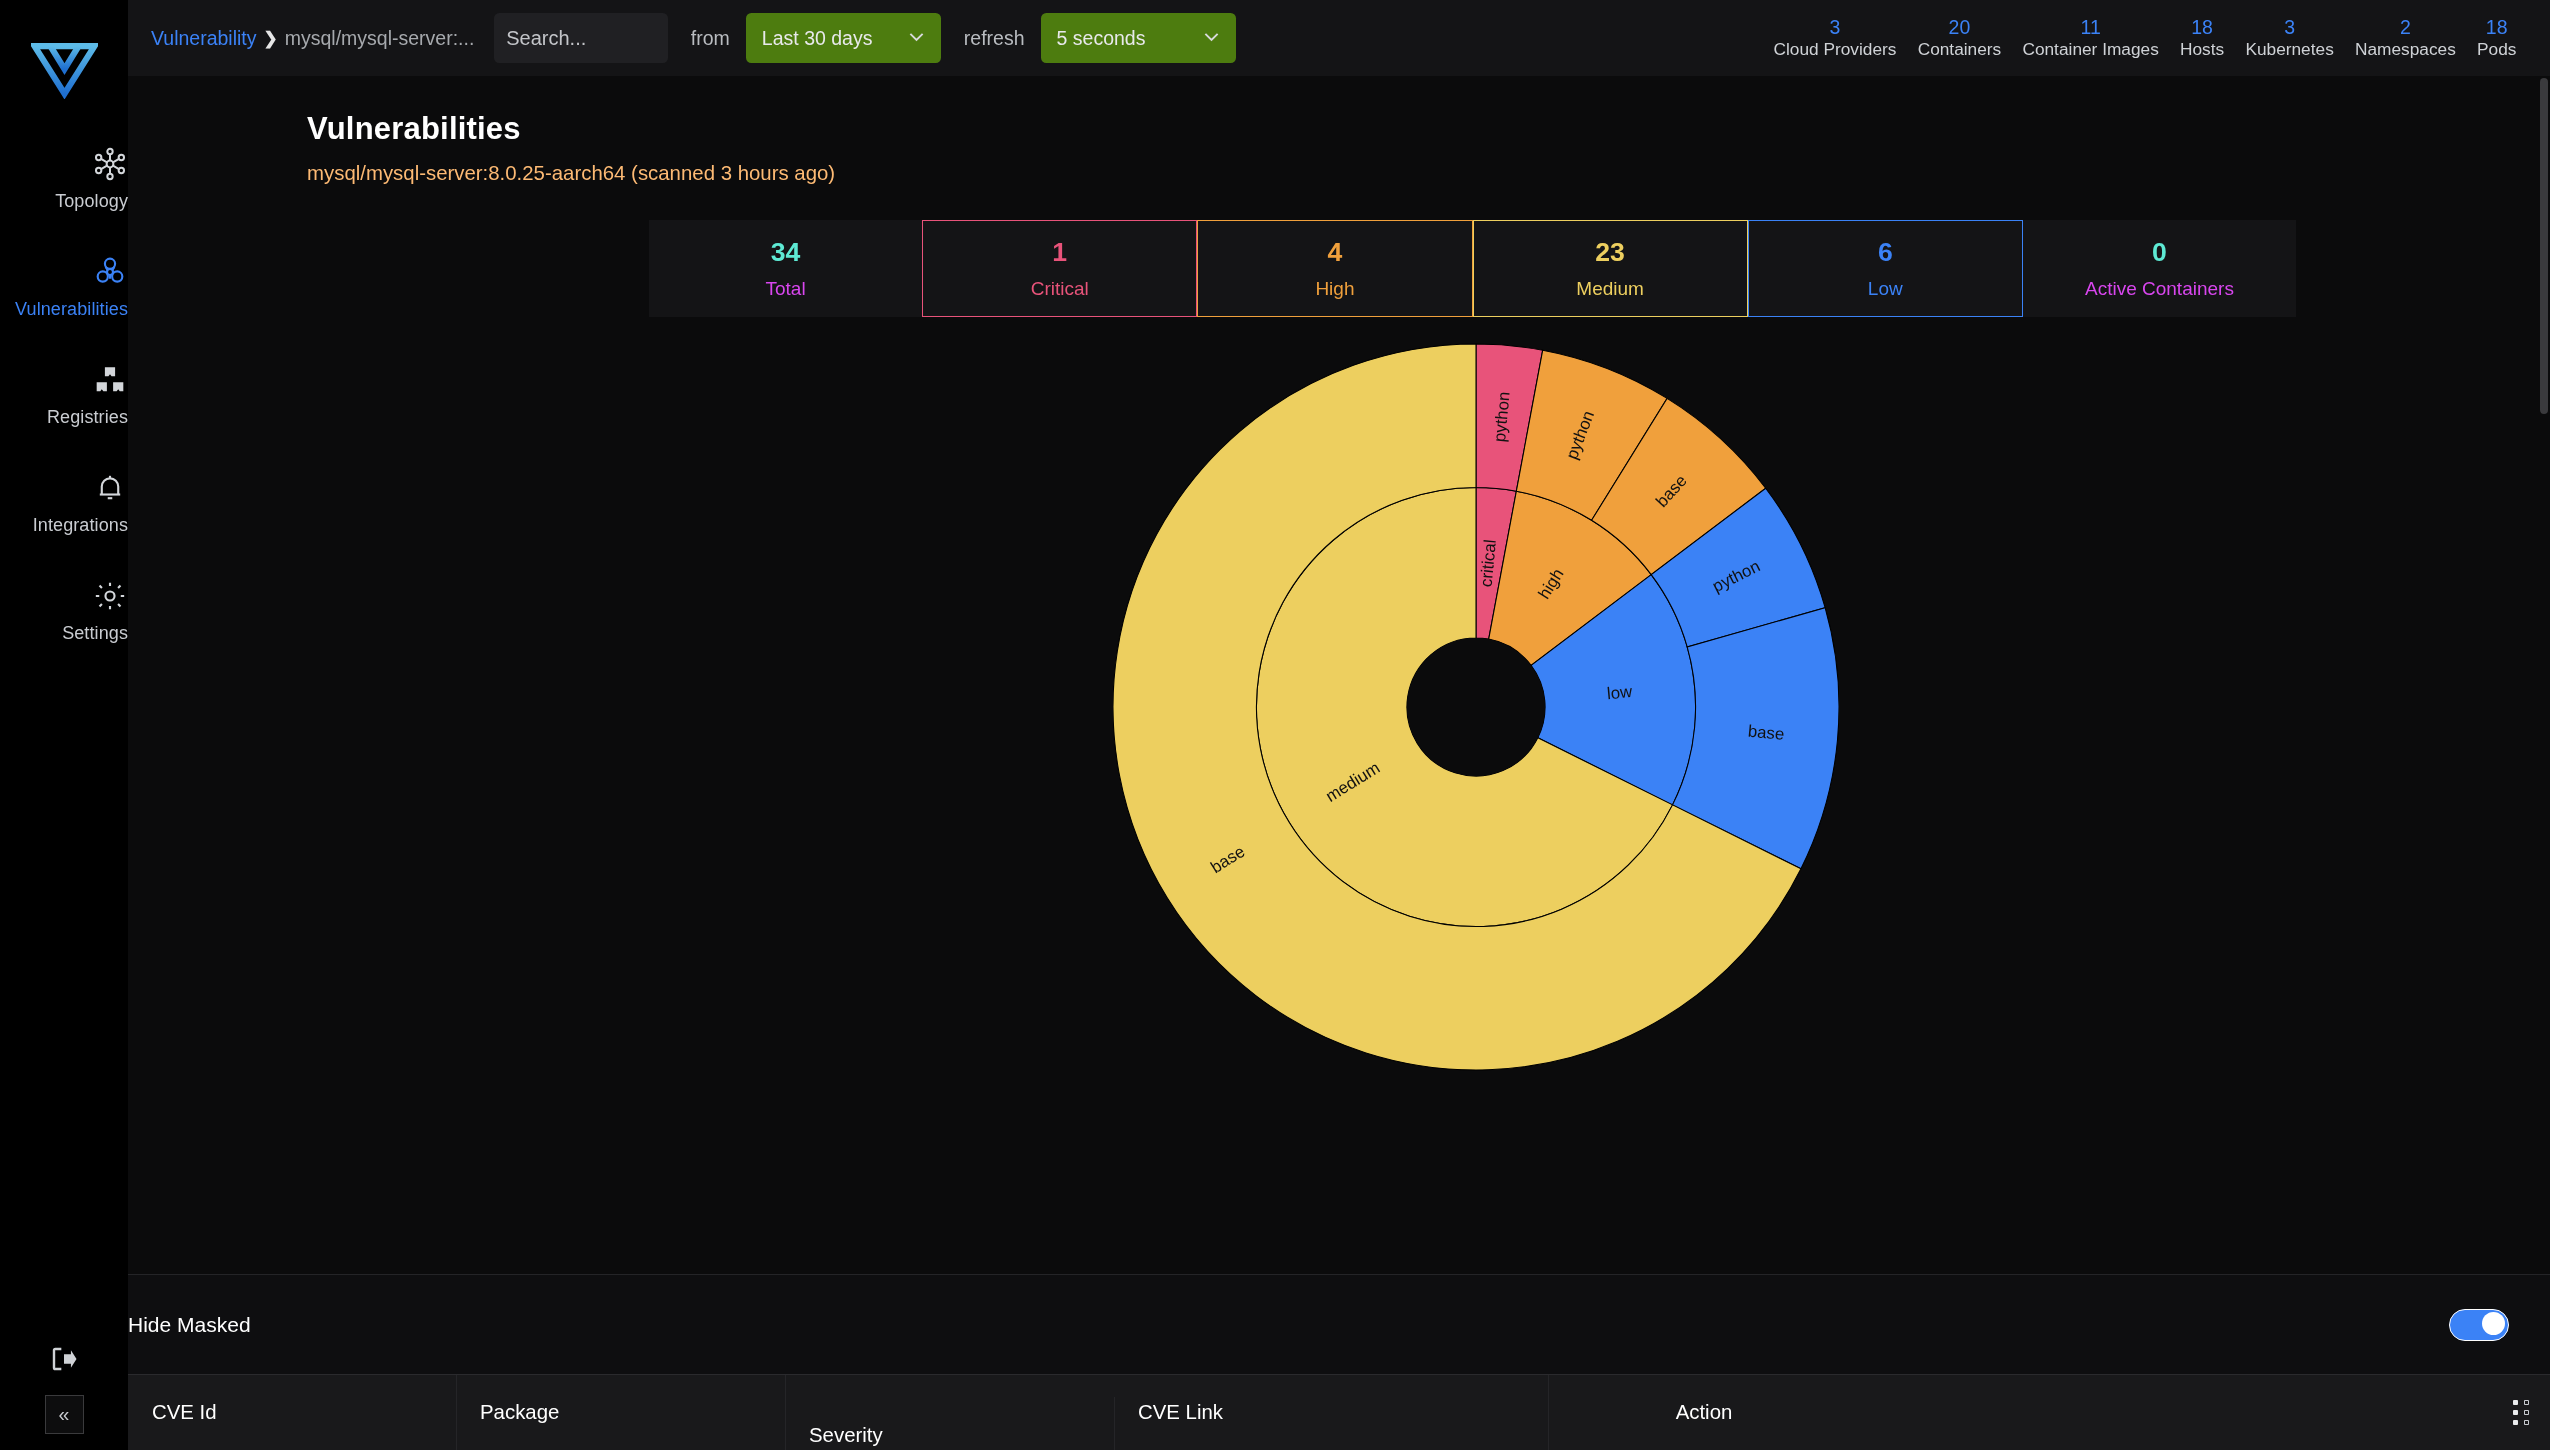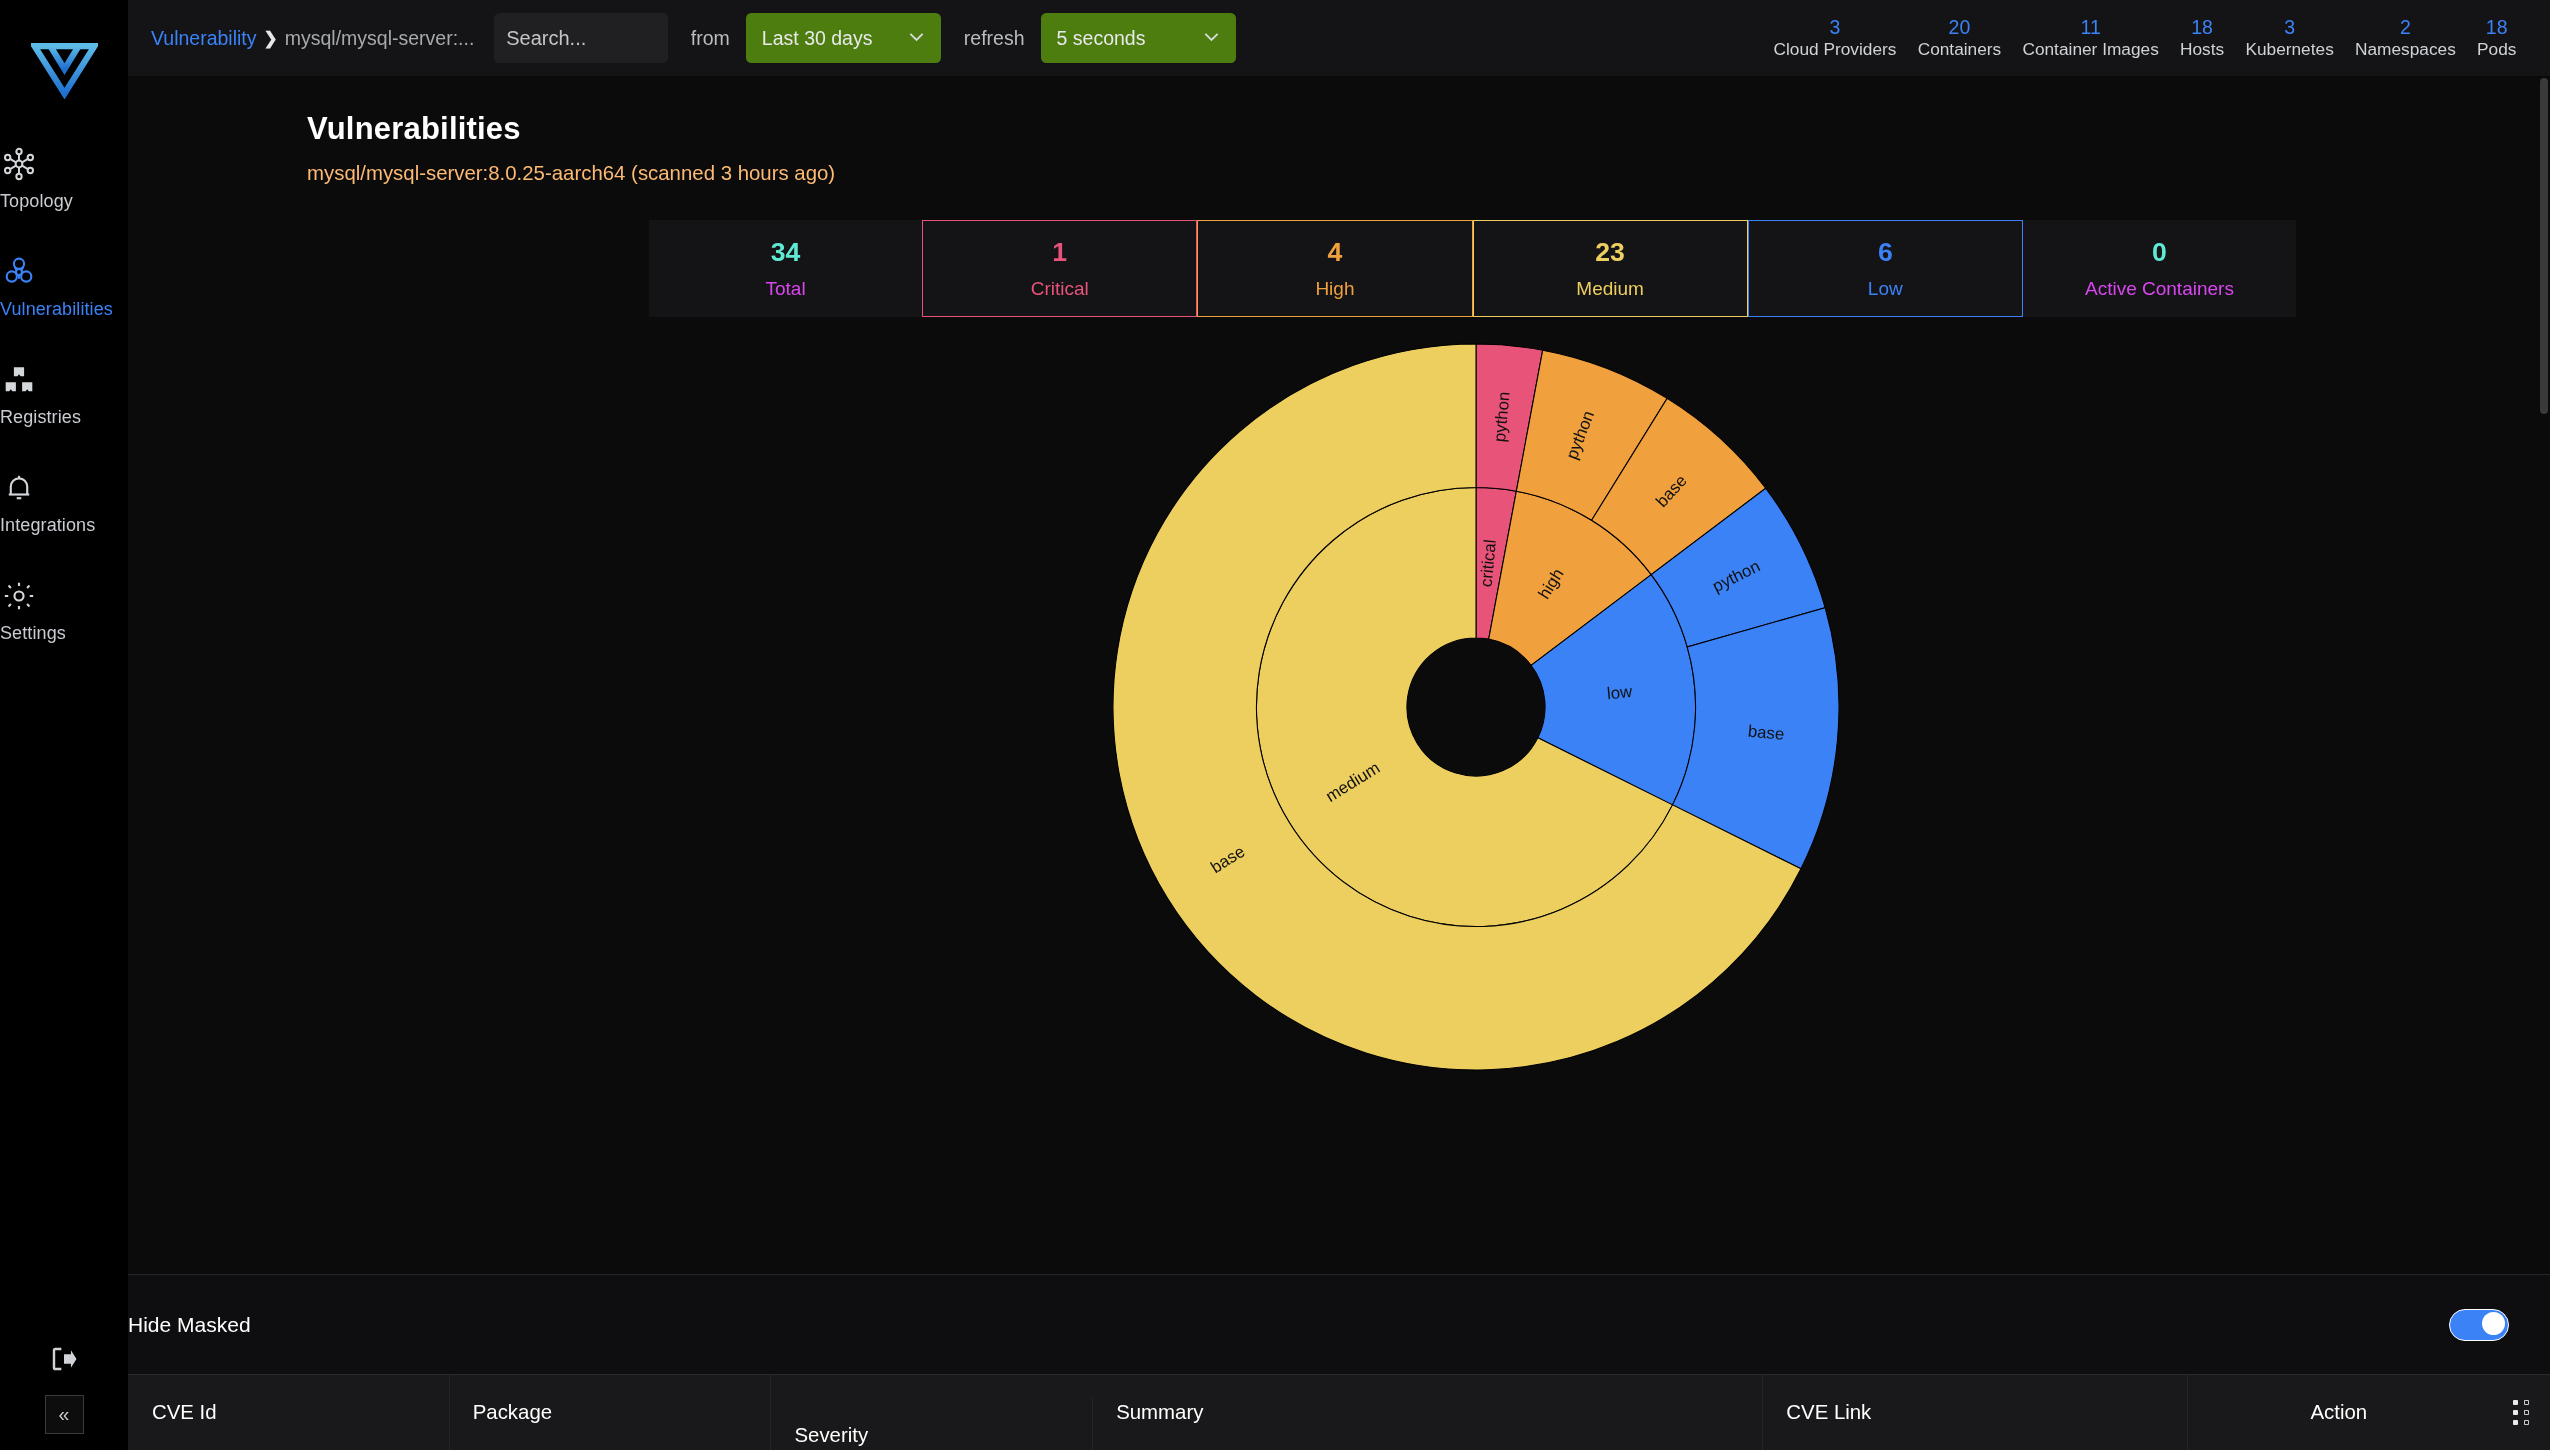--- a/index.html
+++ b/index.html
@@ -16,21 +16,21 @@
     width: 128px; height: 1450px;
     background: #000000;
     display: flex; flex-direction: column; align-items: center;
     flex: 0 0 128px;
     position: relative;
     z-index: 5;
   }
   .logo { margin-top: 39px; margin-bottom: 43px; width: 67px; height: 60px; }
   .nav { display: flex; flex-direction: column; align-items: center; gap: 35px; width: 100%; }
   .nav-item {
-    display: flex; flex-direction: column; align-items: flex-start; gap: 8px;
+    display: flex; flex-direction: column; align-items: flex-end; gap: 8px;
     width: 100%; cursor: pointer; padding: 3.5px 0;
   }
   .nav-icon { width: 37px; height: 37px; display: flex; align-items: center; justify-content: center; }
   .nav-label { font-size: 18px; color: #c9ccd1; letter-spacing: 0.1px; }
   .nav-item.active .nav-label { color: #3b82f6; }
   .nav-item.active .nav-icon svg { stroke: #3b82f6; fill: none; }
 
   .sidebar-bottom {
     position: absolute; bottom: 16px; left: 0; width: 100%;
     display: flex; flex-direction: column; align-items: center; gap: 17.7px;
@@ -374,21 +374,20 @@
       <div class="hide-masked-row">
         <span class="hm-label">Hide Masked</span>
         <div class="toggle">
           <span class="knob"></span>
         </div>
       </div>
       <div class="thead">
         <div class="th c0">CVE Id</div>
         <div class="th c1">Package</div>
         <div class="th c2">Severity</div>
-        <div class="th c3">Summary</div>
         <div class="th c4">CVE Link</div>
         <div class="th c5">Action</div>
         <div class="th menu">
           <span class="dotgrid">
             <i></i>
               <i class="hollow"></i>
               <i></i>
               <i class="hollow"></i>
               <i></i>
               <i class="hollow"></i>

